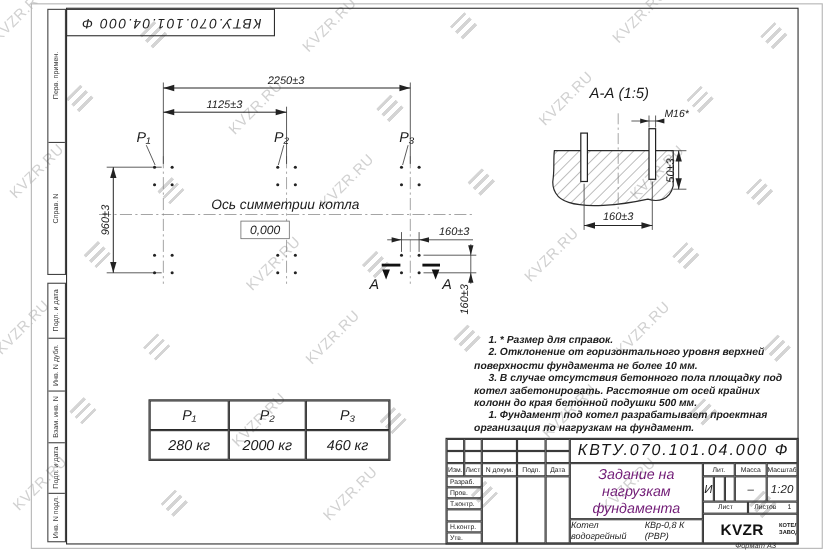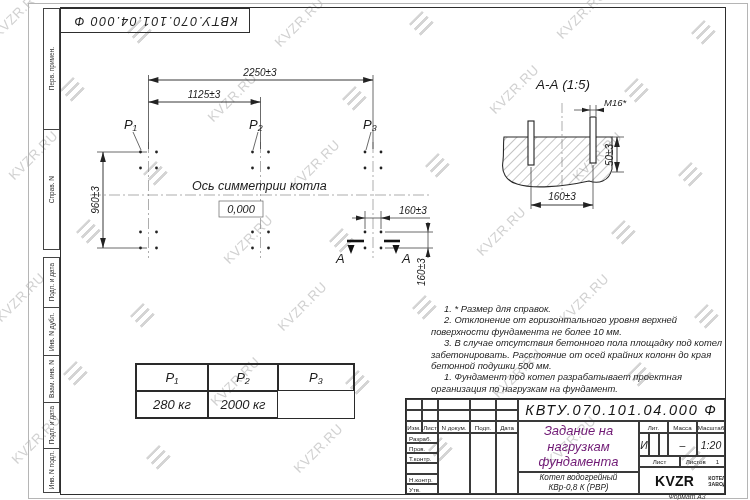--- a/index.html
+++ b/index.html
@@ -20,34 +20,34 @@
   .strip{left:43px;width:17px;border:1px solid #444;z-index:3;display:flex;flex-direction:column;box-sizing:border-box;}
   .strip .cell{flex:none;border-bottom:1px solid #444;display:flex;align-items:center;justify-content:center;box-sizing:border-box;}
   .strip .cell:last-child{border-bottom:none;}
   .vtext{writing-mode:vertical-rl;transform:rotate(180deg);font-size:6.5px;color:#333;white-space:nowrap;}
   
   .stamp{left:60px;top:8px;width:190px;height:25px;border:1.3px solid #2e2e2e;z-index:3;
          display:flex;align-items:center;justify-content:center;box-sizing:border-box;}
   .stamp span{transform:rotate(180deg);font-style:italic;font-size:12.5px;letter-spacing:1.5px;color:#222;}
   
   #notes{left:431px;top:303px;width:292px;z-index:3;font-style:italic;font-size:9.4px;line-height:11.4px;color:#1c1c1c;}
-  #notes p{margin:0;text-indent:13px;}
+  #notes p{margin:0;text-indent:13px;font-weight:bold;}
   
   #load-table{left:135px;top:363px;z-index:3;border:1.5px solid #2a2a2a;display:grid;
               grid-template-columns:72px 70px 76px;grid-auto-rows:27px;background:transparent;}
   #load-table .tcell{border:0.9px solid #2a2a2a;display:flex;align-items:center;justify-content:center;
               font-style:italic;font-size:13px;color:#1c1c1c;}
   
   #title-block{left:405px;top:398px;width:319px;height:95px;z-index:3;border:1.4px solid #2a2a2a;box-sizing:content-box;}
   .tb{position:absolute;border:0.8px solid #3a3a3a;box-sizing:border-box;display:flex;align-items:center;justify-content:center;overflow:hidden;}
   .tb.small{font-size:6.2px;color:#222;}
   .tb.left-align{justify-content:flex-start;padding-left:2px;}
   #tb-docnum{font-style:italic;font-size:14.5px;letter-spacing:1.8px;color:#151515;}
   #tb-title{flex-direction:column;font-style:italic;font-size:13px;line-height:15.5px;color:#701a75;}
-  #tb-product{flex-direction:column;font-style:italic;font-size:8.2px;line-height:9.6px;color:#222;}
+  #tb-product{flex-direction:row;font-style:italic;font-size:8.2px;line-height:9.6px;color:#222;}
   .tb-val{font-style:italic;font-size:10.5px;}
   #tb-logo{gap:14px;}
   .tb-logo-glyph{width:15px;height:14px;background:repeating-linear-gradient(115deg,#141414 0 2px,transparent 2px 4.2px);transform:skewX(-6deg);}
   .tb-ooo{writing-mode:vertical-rl;transform:rotate(180deg);font-size:4.5px;font-weight:bold;color:#141414;letter-spacing:.5px;}
   .tb-kvzr{font-weight:bold;font-size:14px;letter-spacing:.3px;color:#111;}
   .tb-company{font-size:5.2px;font-weight:bold;line-height:6px;color:#222;text-align:left;}
   #format-label{left:650px;top:493px;width:74px;z-index:3;font-size:6.8px;font-style:italic;color:#333;text-align:center;}
   svg{z-index:2;}
   svg text{font-family:"Liberation Sans","DejaVu Sans",sans-serif;font-style:italic;fill:#1c1c1c;}
 </style>
@@ -264,20 +264,21 @@
     <p>3. В случае отсутствия бетонного пола площадку под котел забетонировать. Расстояние от осей крайних колонн до края бетонной подушки 500 мм.</p>
     <p>1. Фундамент под котел разрабатывает проектная организация по нагрузкам на фундамент.</p>
   </div>
 
   <div class="abs" id="load-table">
     <div class="tcell">P₁</div>
     <div class="tcell">P₂</div>
     <div class="tcell">P₃</div>
     <div class="tcell">280 кг</div>
     <div class="tcell">2000 кг</div>
+    <div class="tcell">460 кг</div>
   </div>
 
   <div class="abs" id="title-block">
 
     <div class="tb" style="left:0;top:0;width:16px;height:11px;"></div>
     <div class="tb" style="left:16px;top:0;width:16px;height:11px;"></div>
     <div class="tb" style="left:32px;top:0;width:32px;height:11px;"></div>
     <div class="tb" style="left:64px;top:0;width:26px;height:11px;"></div>
     <div class="tb" style="left:90px;top:0;width:22px;height:11px;"></div>
     <div class="tb" style="left:0;top:11px;width:16px;height:11px;"></div>

